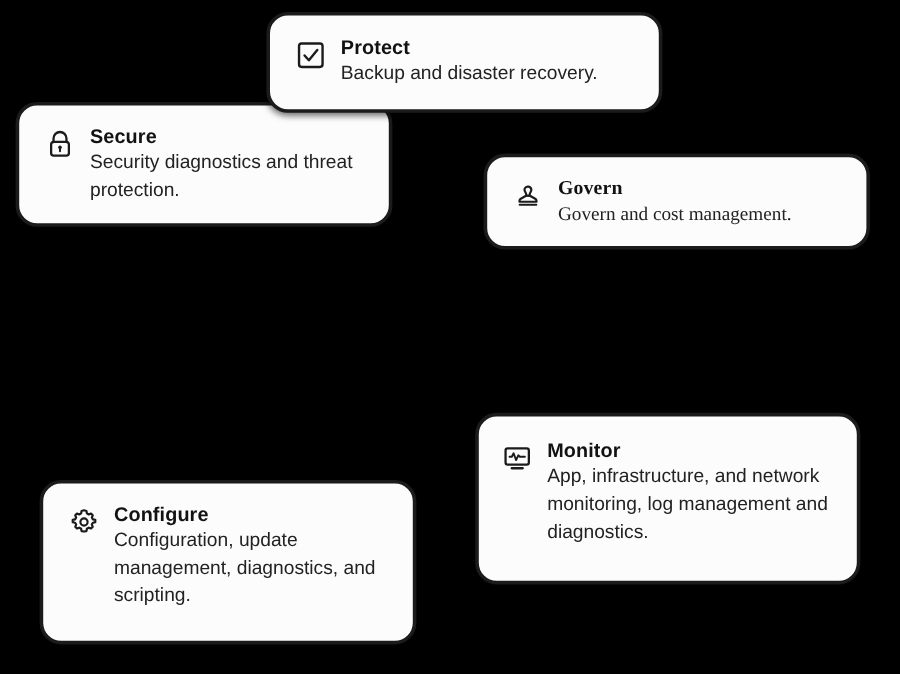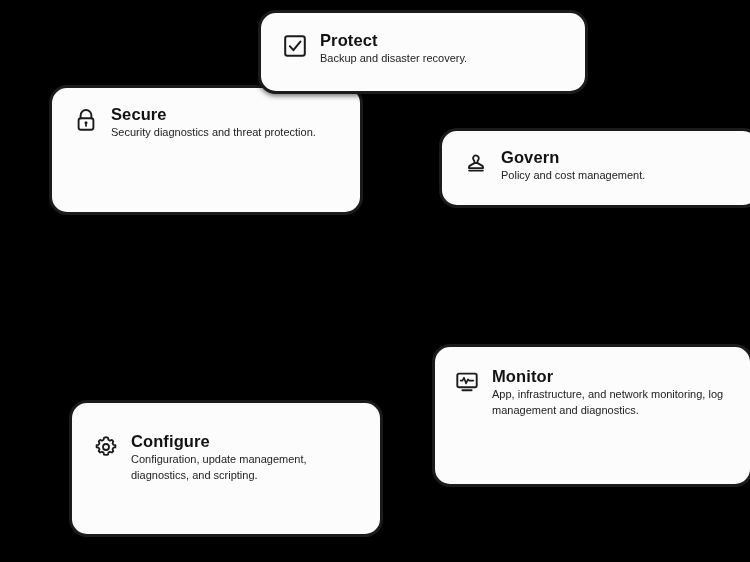--- a/index.html
+++ b/index.html
@@ -22,21 +22,20 @@
   }
   .card {
     position: absolute;
     box-sizing: border-box;
     background: #fcfcfc;
     border: 3px solid #1b1b1b;
     border-radius: 18px;
     display: flex;
     align-items: flex-start;
     box-shadow: 0 2px 5px rgba(0,0,0,0.55);
-    margin-left: 36px;
   }
   .card-inner {
     display: flex;
     align-items: flex-start;
     gap: 11px;
     padding: 16px 18px 16px 18px;
     width: 100%;
     box-sizing: border-box;
   }
   .icon-wrap {
@@ -60,39 +59,39 @@
   .card-title {
     font-size: 16.5px;
     font-weight: 700;
     color: #121212;
     line-height: 1.22;
     letter-spacing: 0.1px;
     margin: 0 0 1px 0;
     white-space: nowrap;
   }
   .card-desc {
-    font-size: 11px;
+    font-size: 16px;
     font-weight: 400;
     color: #222222;
     line-height: 1.42;
     margin: 0;
   }
 
   
   #card-protect   { left: 222px; top: 10px;  width: 330px; height: 84px;  z-index: 5; }
-  #card-secure    { left: 13px;  top: 85px;  width: 314px; height: 130px; z-index: 4; }
+  #card-secure    { left: 13px;  top: 85px;  width: 314px; height: 104px; z-index: 4; }
   #card-govern    { left: 403px; top: 128px; width: 322px; height: 80px;  z-index: 3; }
   #card-monitor   { left: 396px; top: 344px; width: 321px; height: 143px; z-index: 5; }
   #card-configure { left: 33px;  top: 400px; width: 314px; height: 137px; z-index: 4; }
 
   #card-protect .card-inner   { padding: 17px 18px 16px 20px; }
   #card-secure .card-inner    { padding: 16px 16px 16px 20px; }
-  #card-govern .card-inner    { padding: 16px 16px 16px 20px; }
+  #card-govern .card-inner    { padding: 16px 16px 16px 20px; font-family: Liberation Serif, serif; }
   #card-monitor .card-inner   { padding: 19px 16px 16px 18px; }
-  #card-configure .card-inner { padding: 28px 16px 16px 20px; }
+  #card-configure .card-inner { padding: 16px 16px 16px 20px; }
 </style>
 </head>
 <body>
 
 <div id="canvas">
 
   <div class="card" id="card-protect">
     <div class="card-inner">
       <span class="icon-wrap">
         <svg viewBox="0 0 26 26" fill="none" xmlns="http://www.w3.org/2000/svg">
@@ -128,21 +127,21 @@
     <div class="card-inner">
       <span class="icon-wrap">
         <svg viewBox="0 0 26 26" fill="none" xmlns="http://www.w3.org/2000/svg">
           <path d="M10.3 7.1 a2.9 2.9 0 0 1 5.5 1.1 c0 1.5 -1.1 2.2 -1.3 3.3 l-0.25 1.6 h-2.6 l-0.25 -1.6 c-0.2 -1.1 -1.3 -1.8 -1.3 -3.3 a2.9 2.9 0 0 1 0.2 -1.1 z" stroke="#1b1b1b" stroke-width="1.8" stroke-linejoin="round"></path>
           <path d="M11.4 13.1 H14.6 l4.4 2.5 c0.7 0.4 1.1 1.1 1.1 1.9 v0.6 H5.9 v-0.6 c0 -0.8 0.4 -1.5 1.1 -1.9 z" stroke="#1b1b1b" stroke-width="1.8" stroke-linejoin="round"></path>
           <path d="M6.1 20.6 H19.9" stroke="#1b1b1b" stroke-width="1.8" stroke-linecap="round"></path>
         </svg>
       </span>
       <div class="text-wrap">
         <p class="card-title">Govern</p>
-        <p class="card-desc">Policy and cost management.</p>
+        <p class="card-desc">Govern and cost management.</p>
       </div>
     </div>
   </div>
 
   <div class="card" id="card-monitor">
     <div class="card-inner">
       <span class="icon-wrap">
         <svg viewBox="0 0 26 26" fill="none" xmlns="http://www.w3.org/2000/svg">
           <rect x="3.3" y="4.6" width="19.4" height="13.6" rx="1.8" stroke="#1b1b1b" stroke-width="1.9"></rect>
           <path d="M6.6 11.6 H8.5 L10 8.7 L12.1 14.4 L13.9 10.4 L15.2 11.6 H19.4" stroke="#1b1b1b" stroke-width="1.6" stroke-linecap="round" stroke-linejoin="round"></path>

